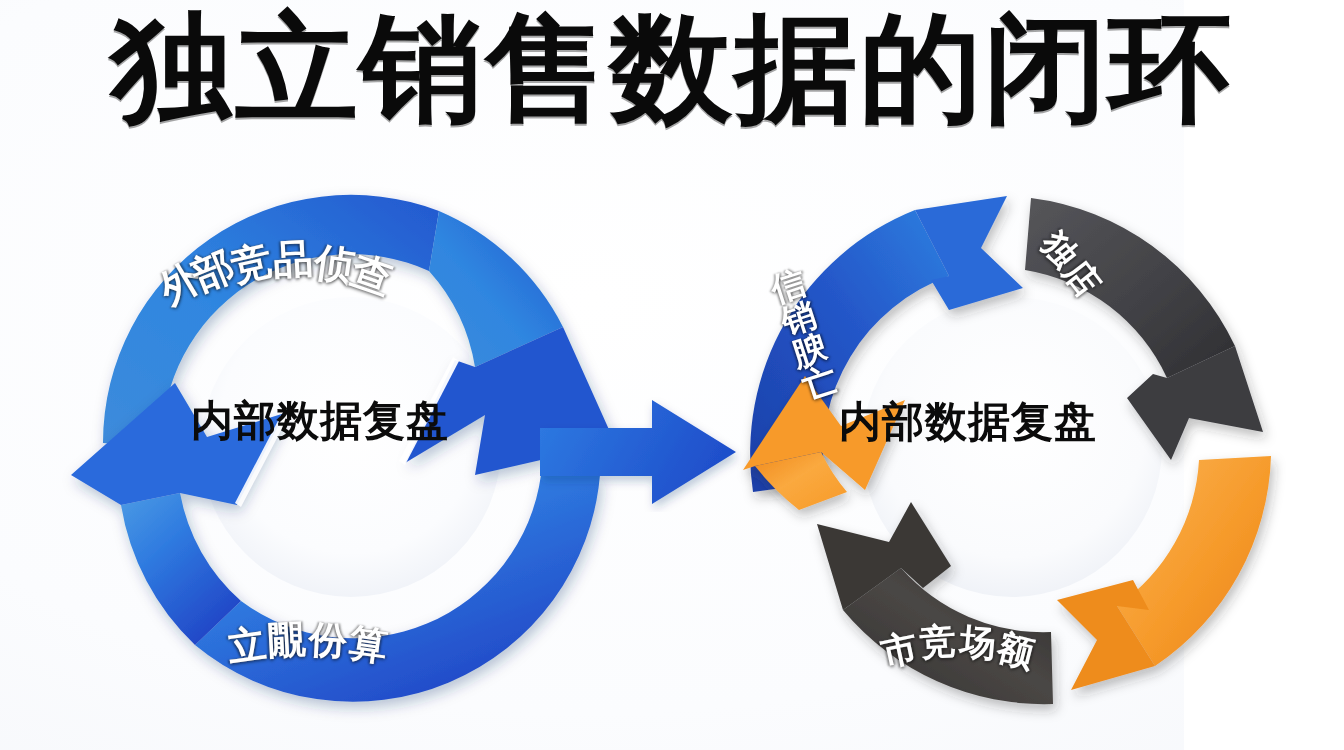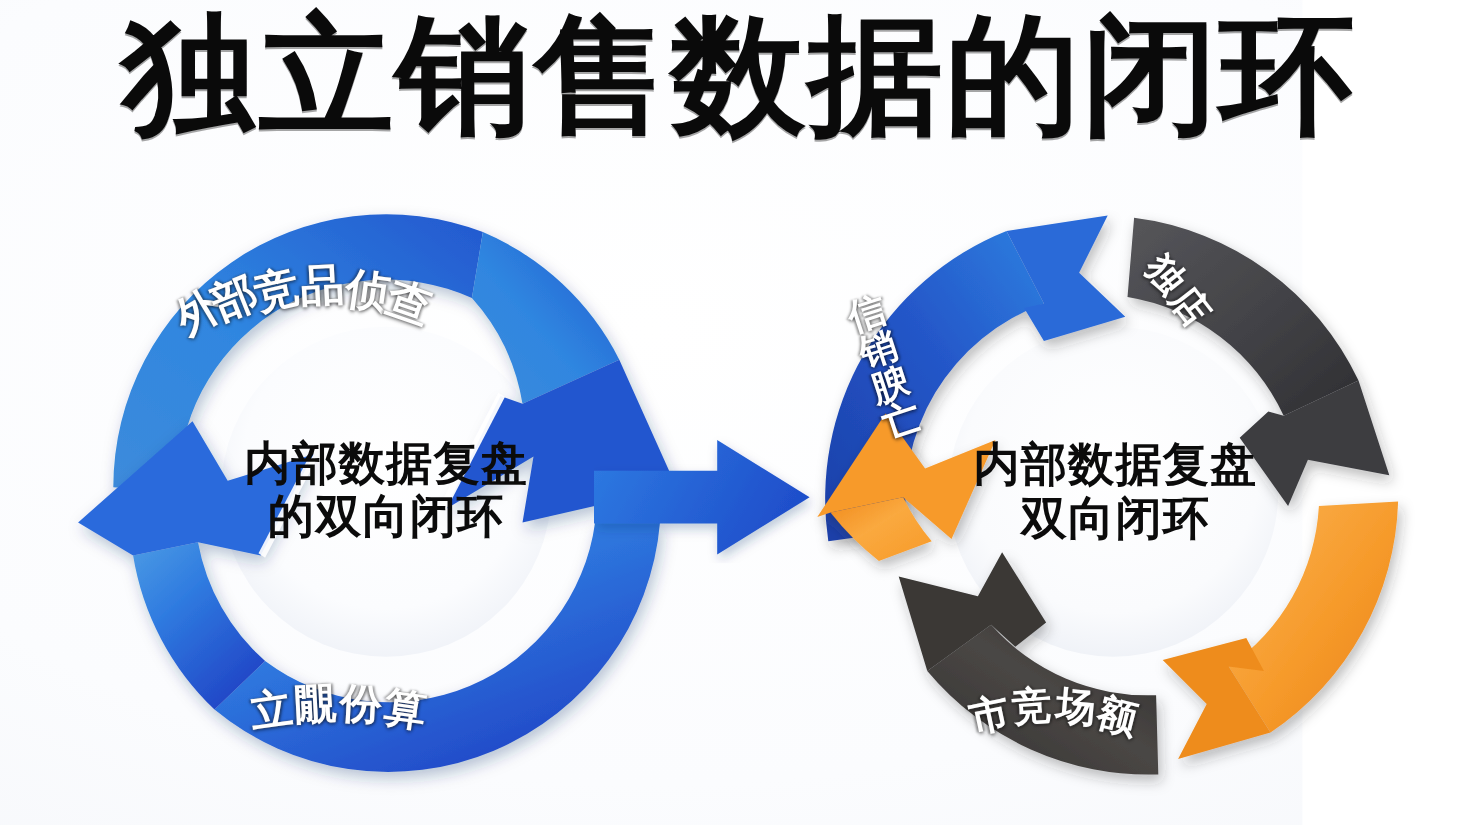--- a/index.html
+++ b/index.html
@@ -27,21 +27,21 @@
     transform:scaleX(1.04);
     text-shadow:0 2px 0 rgba(0,0,0,.35);
     font-family:"DejaVu Sans","Liberation Sans",sans-serif;
   }
 
   
   .cycle{position:absolute;}
   .cycle svg{display:block;overflow:visible;}
 
   .centerlabel{
-    position:absolute;text-align:center;
+    position:absolute;
     color:#0b0b0b;font-weight:900;
     white-space:nowrap;line-height:1.16;
     letter-spacing:1px;
   }
 
   .arclabel{
     position:absolute;
     color:#ffffff;
     font-weight:900;
     white-space:nowrap;
@@ -161,21 +161,20 @@
     <div class="arclabel" style="left:92px;top:58px;font-size:40px;">
       <span style="transform:rotate(-31deg) translateY(26px);">外</span><span style="transform:rotate(-22deg) translateY(11px);">部</span><span style="transform:rotate(-13deg) translateY(3px);">竞</span><span style="transform:rotate(-3deg)  translateY(-1px);">品</span><span style="transform:rotate(8deg)   translateY(4px);">侦</span><span style="transform:rotate(19deg)  translateY(16px);">查</span>
     </div>
 
     <div class="arclabel" style="left:172px;top:440px;font-size:38px;letter-spacing:3px;">
       <span style="transform:rotate(-8deg) translateY(5px);">立</span><span style="transform:rotate(-3deg) translateY(0px);">覵</span><span style="transform:rotate(3deg)  translateY(0px);">份</span><span style="transform:rotate(8deg)  translateY(5px);">算</span>
     </div>
 
     <div class="centerlabel" style="left:136px;top:222px;width:320px;font-size:42px;">
       <div>内部数据复盘</div>
-      <div>的双向闭环</div>
     </div>
   </div>
 
   <div class="mid-arrow" style="left:540px;top:392px;width:220px;height:120px;">
     <svg width="220" height="120" viewBox="0 0 220 120">
       <defs>
         <linearGradient id="midg" x1="0" y1="0" x2="1" y2="0.3">
           <stop offset="0%" stop-color="#2E7BE2"></stop>
           <stop offset="100%" stop-color="#1F4FCB"></stop>
         </linearGradient>
@@ -288,17 +287,16 @@
     <div class="arclabel" style="left:300px;top:72px;font-size:34px;transform:rotate(52deg);">
       <span>独</span><span>店</span>
     </div>
 
     <div class="arclabel" style="left:145px;top:448px;font-size:36px;letter-spacing:4px;">
       <span style="transform:rotate(-12deg) translateY(8px);">市</span><span style="transform:rotate(-4deg)  translateY(0px);">竞</span><span style="transform:rotate(5deg)   translateY(1px);">场</span><span style="transform:rotate(14deg)  translateY(10px);">额</span>
     </div>
 
     <div class="centerlabel" style="left:104px;top:228px;width:350px;font-size:42px;">
       <div>内部数据复盘</div>
-      <div>双向闭环</div>
     </div>
   </div>
 
 </div>
 
 </body></html>

